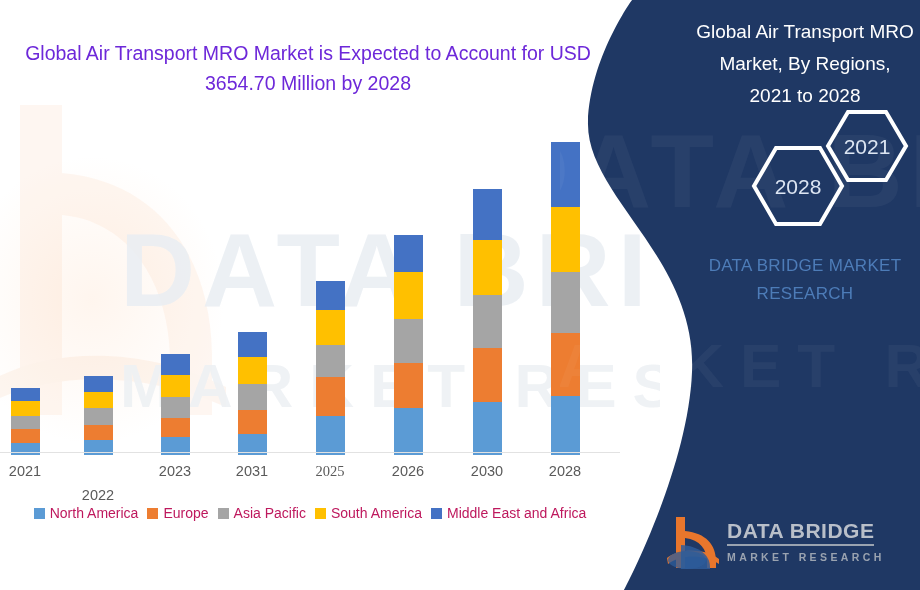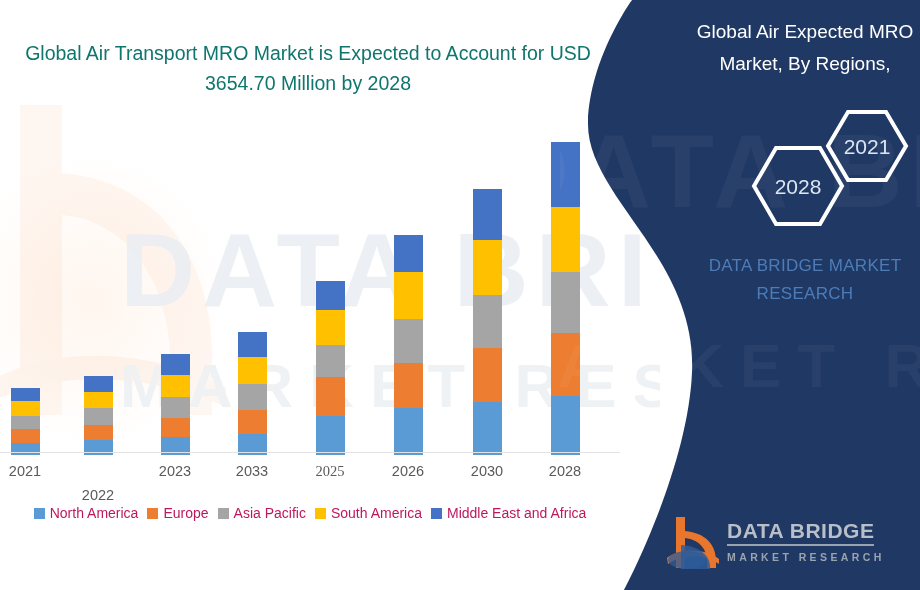--- a/index.html
+++ b/index.html
@@ -27,21 +27,21 @@
     font-size:62px;font-weight:600;letter-spacing:16px;
     color:#eef1f4;opacity:.9;white-space:nowrap;line-height:1;
   }
   .wm-wash{
     left:0;top:150px;width:230px;height:300px;
     background:radial-gradient(ellipse at 40% 50%, rgba(255,196,150,.16), rgba(255,255,255,0) 68%);
   }
 
   .chart-title{
     position:absolute;left:8px;top:38px;width:600px;
-    text-align:center;color:#0f766e;
+    text-align:center;color:#6d28d9;
     font-size:19.5px;line-height:30px;font-weight:400;
   }
 
   .plot{position:absolute;left:0;top:130px;width:620px;height:325px;}
 
   .bar{position:absolute;bottom:0;width:29px;display:flex;flex-direction:column-reverse;}
   .seg{width:100%;display:block;}
 
   .axis-line{position:absolute;left:0;top:452px;width:620px;height:1px;background:#e2e2e2;}
 
@@ -175,21 +175,21 @@
           <div class="seg" style="background: rgb(68, 114, 196); height: 64.4px;"></div>
         </div>
       </div>
 
     <div class="axis-line"></div>
 
     <div class="xlabels" id="xlabels">
         <div class="xlab" style="left: -15px;">2021</div>
         <div class="xlab" style="left: 58px; margin-top: 24px;">2022</div>
         <div class="xlab" style="left: 135px;">2023</div>
-        <div class="xlab" style="left: 212px;">2033</div>
+        <div class="xlab" style="left: 212px;">2031</div>
         <div class="xlab" style="left: 290px; font-family: Liberation Serif, serif;">2025</div>
         <div class="xlab" style="left: 368px;">2026</div>
         <div class="xlab" style="left: 447px;">2030</div>
         <div class="xlab" style="left: 525px;">2028</div>
       </div>
 
     <div class="legend" id="legend">
         <div class="lg-item">
           <span class="lg-swatch" style="background: rgb(91, 155, 213);"></span>
           <span class="lg-label">North America</span>
@@ -215,21 +215,21 @@
 
   <div class="navy">
     <svg width="360" height="590" viewBox="0 0 360 590" aria-hidden="true">
       <path d="M72 0 L360 0 L360 590 L64 590 C 64 590 128 470 132 372 C 137 258 26 196 28 122 C 30 58 72 0 72 0 Z" fill="#1F3864"></path>
     </svg>
 
     <div class="navy-inner">
       <div class="navy-wm navy-wm-1">DATA BRIDGE</div>
       <div class="navy-wm navy-wm-2">MARKET RESEARCH</div>
 
-      <div class="navy-title"><span>Global Air Expected MRO</span><br><span>Market, By Regions,</span><br></div>
+      <div class="navy-title"><span>Global Air Transport MRO</span><br><span>Market, By Regions,</span><br><span>2021 to 2028</span></div>
 
       <div class="hexwrap">
         <svg width="190" height="120" viewBox="0 0 190 120" aria-hidden="true">
           <polygon points="118,4 156,4 176,38 156,72 118,72 98,38" fill="none" stroke="#ffffff" stroke-width="4"></polygon>
           <text x="137" y="46" text-anchor="middle" fill="#dce5f2" font-family="Liberation Sans, sans-serif" font-size="21">2021</text>
           <polygon points="46,40 90,40 112,78 90,116 46,116 24,78" fill="none" stroke="#ffffff" stroke-width="4"></polygon>
           <text x="68" y="86" text-anchor="middle" fill="#dce5f2" font-family="Liberation Sans, sans-serif" font-size="21">2028</text>
         </svg>
       </div>
 

